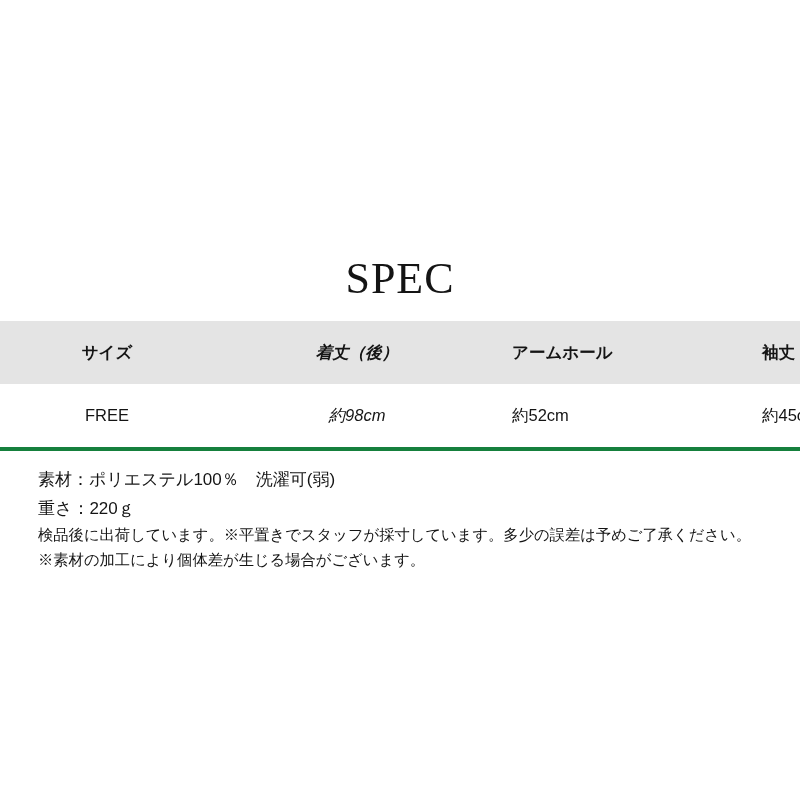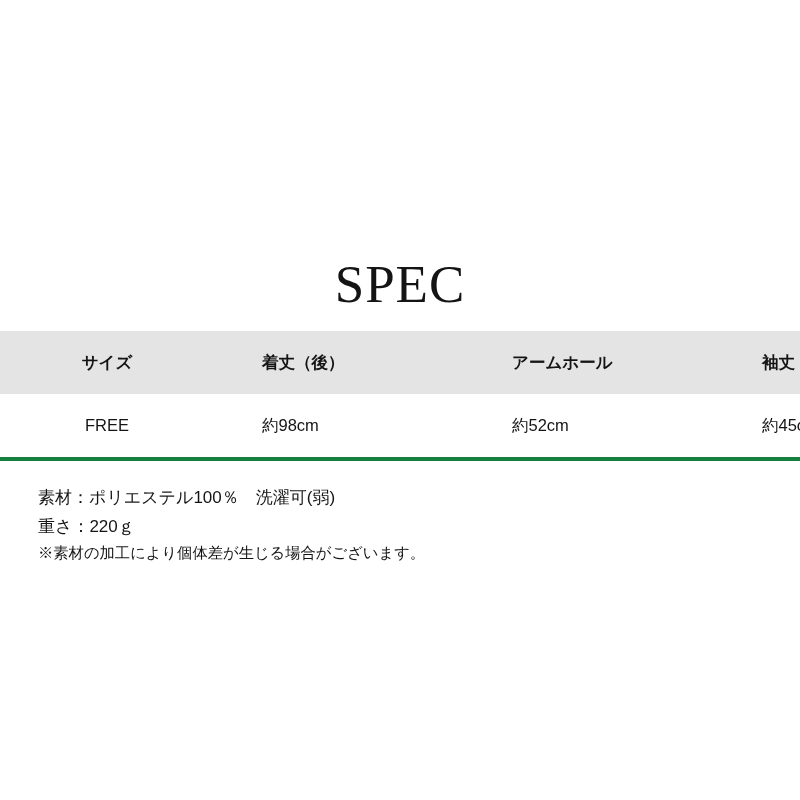--- a/index.html
+++ b/index.html
@@ -25,21 +25,21 @@
   .spec-block {
     position: absolute;
     left: 0;
     top: 255px;
     width: 800px;
   }
 
   .spec-title {
     text-align: center;
     font-family: "Liberation Serif", serif;
-    font-size: 53px;
+    font-size: 44px;
     font-weight: 400;
     letter-spacing: 1px;
     color: #141414;
     line-height: 1.1;
     margin: 0 0 18px 0;
   }
 
   .spec-table {
     width: 724px;
     margin: 0 auto;
@@ -70,27 +70,27 @@
     background: #ffffff;
   }
 
   .spec-table tbody td {
     height: 31px;
     vertical-align: middle;
     border-bottom: 4px solid #15803d;
   }
 
   .col-size    { width: 182px; text-align: center; }
-  .col-length  { width: 190px; text-align: left;   padding-left: 48px !important; }
+  .col-length  { width: 190px; text-align: center;   padding-left: 48px !important; font-style: italic; }
   .col-arm     { width: 190px; text-align: left;   padding-left: 44px !important; margin-top: 48px; }
   .col-sleeve  { width: 162px; text-align: left;   padding-left: 44px !important; }
 
   .notes {
     width: 724px;
-    margin: 12px auto;
+    margin: 4px auto;
     padding-top: 11px;
   }
 
   .note-line {
     font-size: 17px;
     line-height: 1.68;
     color: #141414;
     white-space: pre;
   }
 
@@ -123,17 +123,18 @@
           <td class="col-length">約98cm</td>
           <td class="col-arm">約52cm</td>
           <td class="col-sleeve">約45cm</td>
         </tr>
       </tbody>
     </table>
 
     <div class="notes">
       <div class="note-line">素材：ポリエステル100％　洗濯可(弱)</div>
       <div class="note-line">重さ：220ｇ</div>
+      <div class="note-line small">検品後に出荷しています。※平置きでスタッフが採寸しています。多少の誤差は予めご了承ください。</div>
       <div class="note-line small">※素材の加工により個体差が生じる場合がございます。</div>
     </div>
 
   </div>
 </div>
 
 </body></html>

